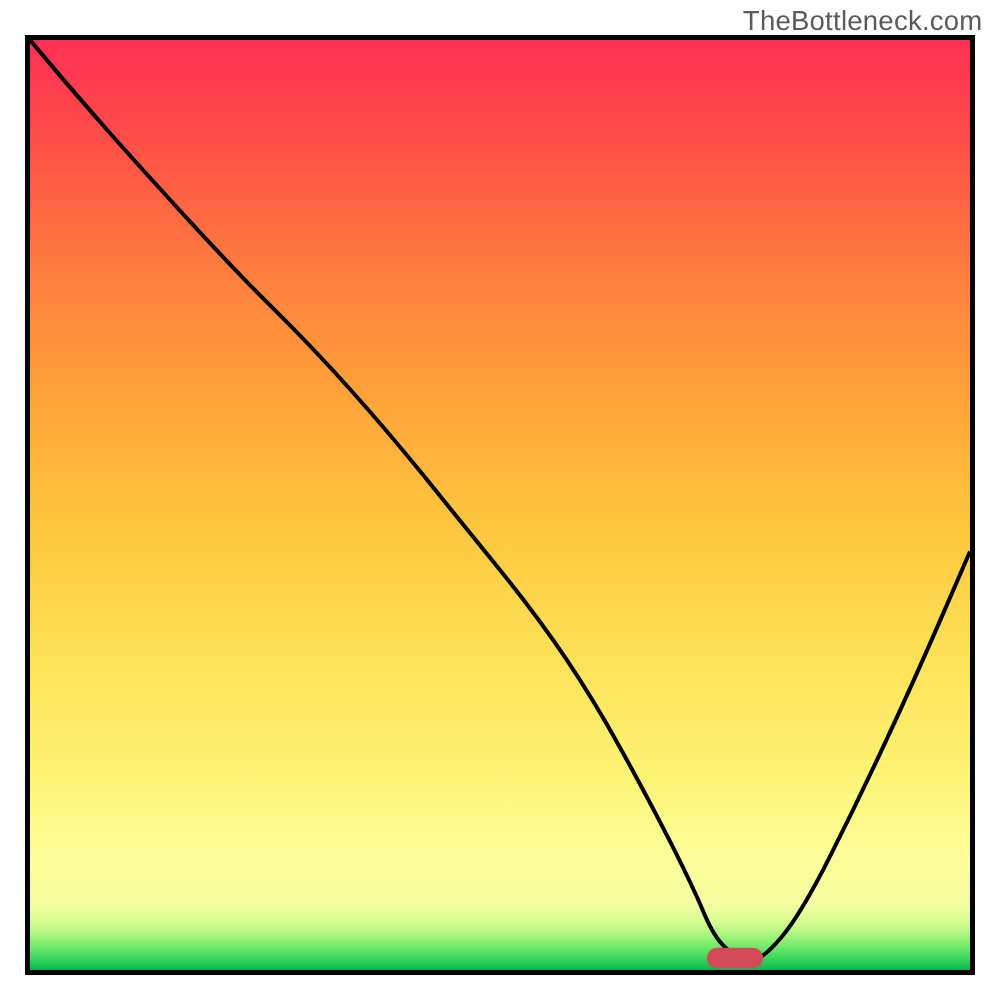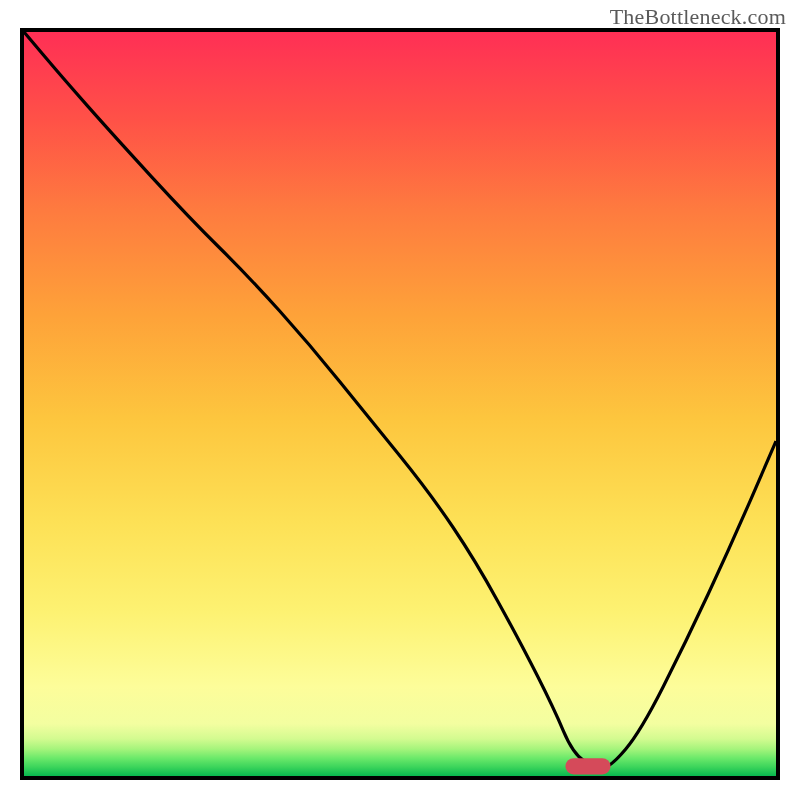--- a/index.html
+++ b/index.html
@@ -18,21 +18,20 @@
   }
   .watermark {
     position: absolute;
     top: 4px;
     right: 14px;
     color: #5a5a5a;
     font-size: 22px;
     font-weight: 500;
     letter-spacing: 0.2px;
     z-index: 10;
-    font-family: Liberation Serif, serif;
   }
   
   .plot-area {
     position: absolute;
     left: 20px;
     top: 28px;
     width: 760px;   
     height: 752px;  
     border: 4px solid #000;
     box-sizing: border-box;

